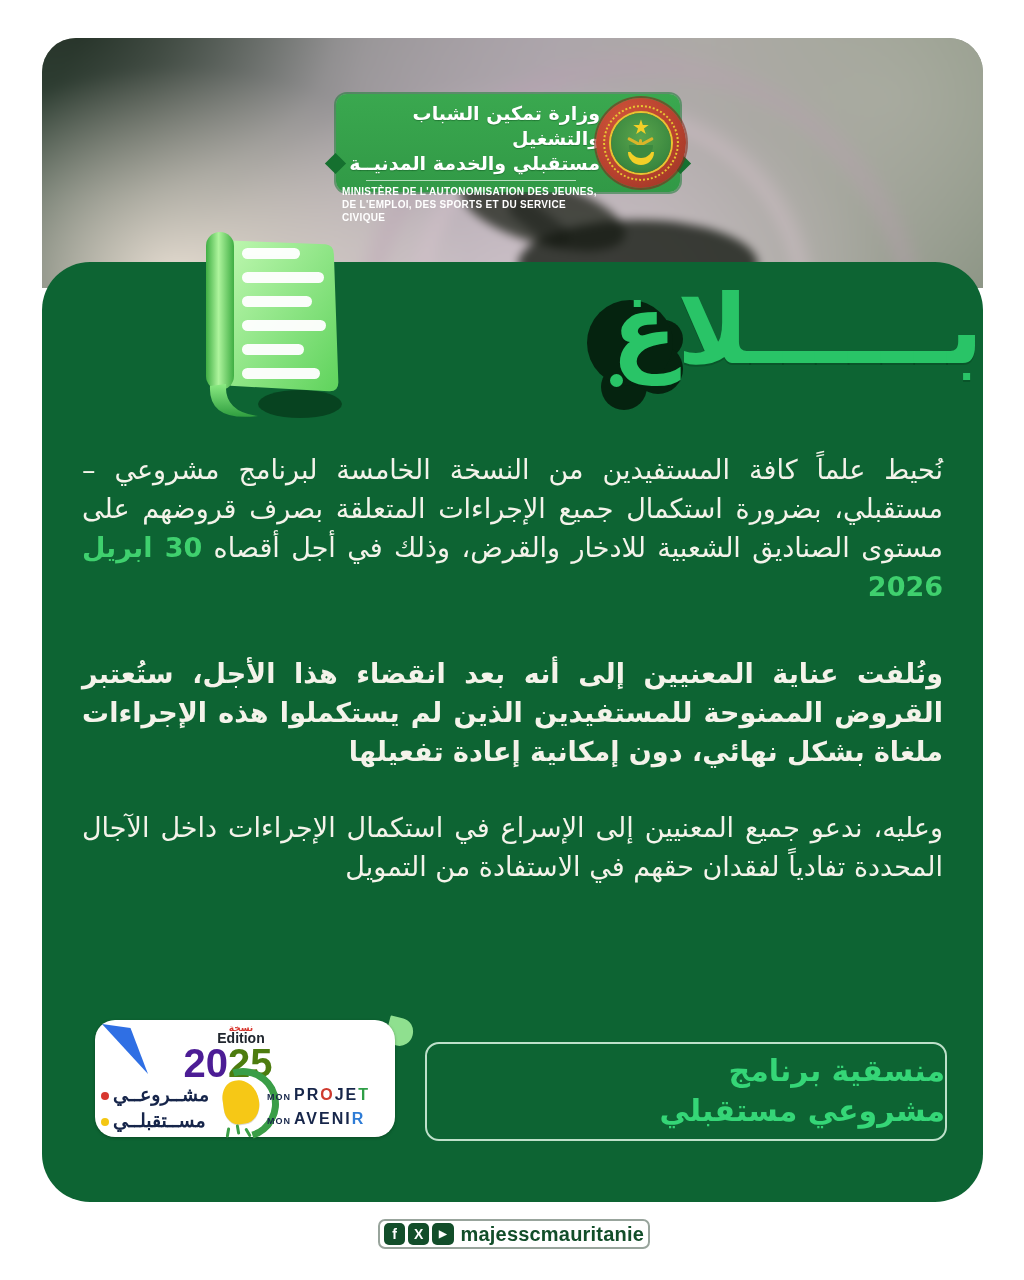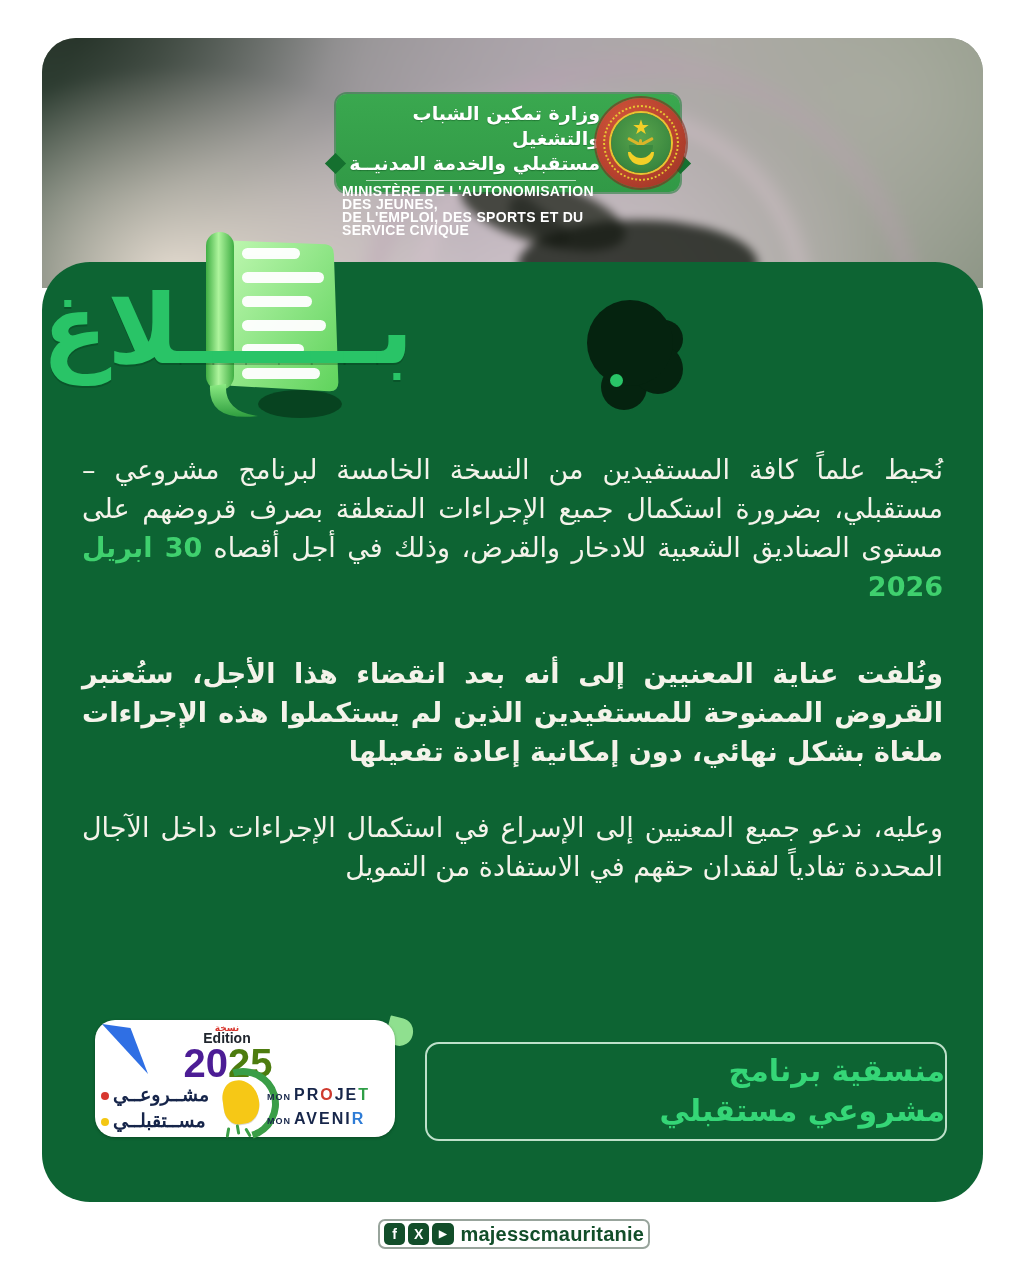--- a/index.html
+++ b/index.html
@@ -37,21 +37,21 @@
     background:linear-gradient(180deg,#3aa84f,#319946);
     border-radius:11px;box-shadow:0 0 0 2px rgba(27,122,54,.55);
   }
   .banner-diamond{position:absolute;width:15px;height:15px;background:#15702f;transform:rotate(45deg);top:62px;}
   .banner-diamond.left{left:-8px;}
   .banner-diamond.right{right:-8px;}
   .banner-text{position:absolute;left:6px;top:7px;width:258px;color:#ffffff;}
   .banner-ar{font-size:19px;font-weight:bold;line-height:25px;direction:rtl;
     text-shadow:0 1px 1px rgba(0,60,20,.35);}
   .banner-sep{width:210px;height:1px;background:rgba(255,255,255,.65);margin:4px auto 4px auto;}
-  .banner-fr{font-family:"Liberation Sans",sans-serif;font-size:14px;font-weight:bold;
+  .banner-fr{font-family:"Liberation Sans",sans-serif;font-size:10px;font-weight:bold;
     letter-spacing:.3px;line-height:13px;}
   
   .seal{position:absolute;right:-6px;top:4px;width:90px;height:90px;border-radius:50%;
     background:radial-gradient(circle at 35% 30%,#d0553a,#b5402e 60%,#963322);
     box-shadow:0 0 0 2px rgba(130,40,25,.6);}
   .seal-ring{position:absolute;inset:7px;border-radius:50%;border:2px dotted #e8c531;}
   .seal-center{position:absolute;inset:15px;border-radius:50%;
     background:radial-gradient(circle at 50% 40%,#5aa44c,#3c8a40 65%,#2e7034);
     box-shadow:0 0 0 2px #e8c531;}
   .seal-star{position:absolute;left:0;right:0;top:4px;text-align:center;
@@ -73,21 +73,21 @@
 
   
   .scroll-icon{position:absolute;left:138px;top:-36px;width:170px;height:205px;}
 
   
   .title-blob{position:absolute;left:545px;top:38px;width:86px;height:86px;border-radius:50%;
     background:#05230f;
     box-shadow:28px 26px 0 -18px #05230f, -6px 44px 0 -20px #05230f, 34px -4px 0 -24px #05230f, 6px -10px 0 -16px #05230f;}
   .title-dot{position:absolute;left:568px;top:112px;width:13px;height:13px;border-radius:50%;background:#29c467;}
   .panel-title{
-    position:absolute;left:0;right:0;top:8px;margin:0;text-align:left;direction:rtl;
+    position:absolute;left:0;right:0;top:8px;margin:0;text-align:right;direction:rtl;
     color:#29c467;font-size:96px;font-weight:bold;line-height:120px;letter-spacing:0;
     text-shadow:0 2px 0 rgba(0,40,15,.25);
   }
 
   
   .para{
     position:absolute;left:40px;width:861px;direction:rtl;text-align:justify;
     color:#f4f3ea;font-size:27px;line-height:39px;margin:0;
   }
   .para.p1{top:188px;font-weight:normal;}
@@ -95,21 +95,21 @@
   .para.p3{top:546px;font-weight:normal;}
   .date-green{color:#3fd06e;font-weight:bold;}
 
   
   .logo-box{position:absolute;left:53px;top:758px;width:300px;height:117px;background:#ffffff;
     border-radius:20px;box-shadow:0 1px 3px rgba(0,30,10,.35);}
   .leaf-curl{position:absolute;left:345px;top:756px;width:26px;height:28px;background:#8fe08f;
     border-radius:2px 60% 60% 60%;transform:rotate(14deg);}
   .pennant{position:absolute;left:7px;top:4px;width:46px;height:50px;background:#2f6fe4;
     clip-path:polygon(0 0,62% 8%,100% 100%);}
-  .edition-wrap{position:absolute;left:96px;top:3px;width:72px;text-align:center;line-height:10px;}
+  .edition-wrap{position:absolute;left:110px;top:3px;width:72px;text-align:center;line-height:10px;}
   .edition-ar{color:#d8372f;font-size:9px;font-weight:bold;display:block;}
   .edition-fr{color:#20262e;font-family:"Liberation Sans",sans-serif;font-size:14px;font-weight:bold;display:block;}
   .year{position:absolute;left:78px;top:22px;width:110px;text-align:center;
     font-family:"Liberation Sans",sans-serif;font-size:40px;font-weight:bold;line-height:42px;}
   .year .y1{color:#4c1d95;}
   .year .y2{color:#4d7c0f;}
   .logo-ar{position:absolute;left:6px;top:62px;width:116px;direction:rtl;text-align:left;
     color:#16254a;font-weight:bold;font-size:19px;line-height:26px;}
   .logo-ar .lw{display:block;white-space:nowrap;font-family:Liberation Serif, serif;}
   .logo-ar .lw::after{content:"";display:inline-block;width:8px;height:8px;border-radius:50%;margin:0 4px 1px 0;}

